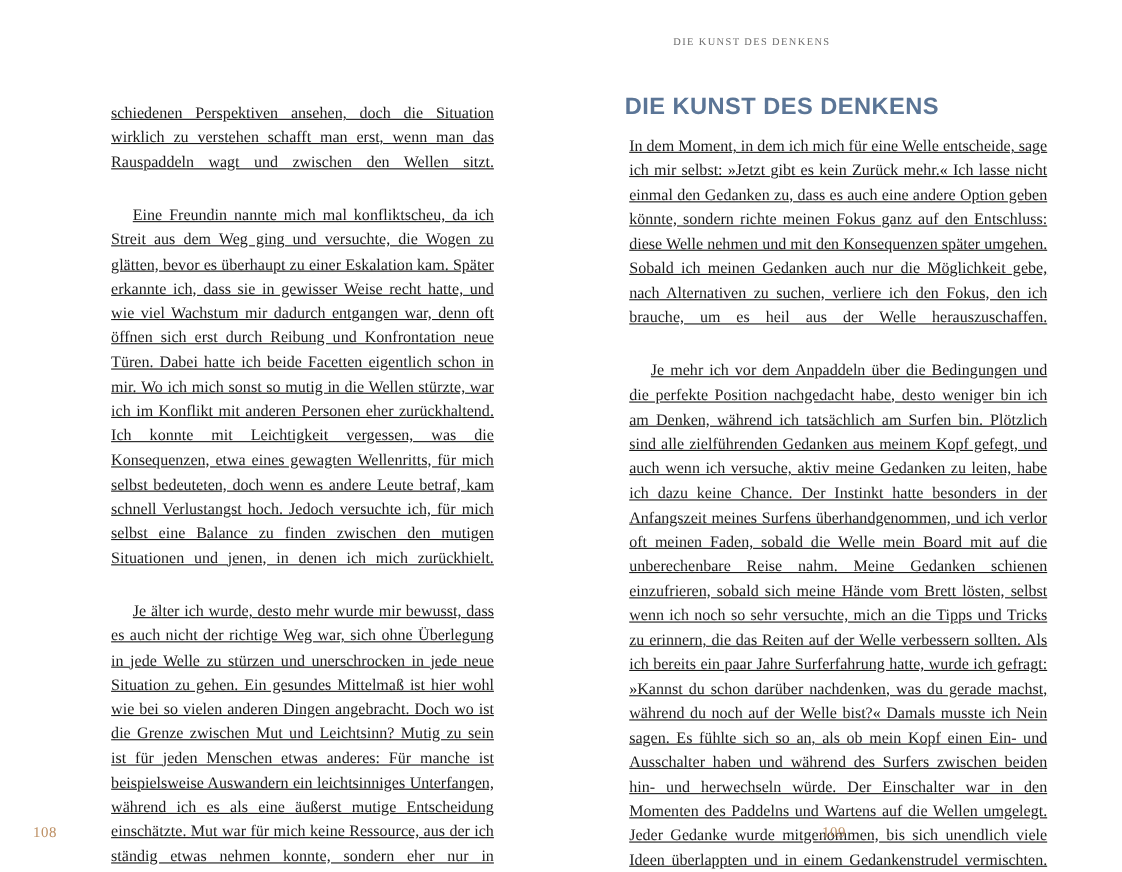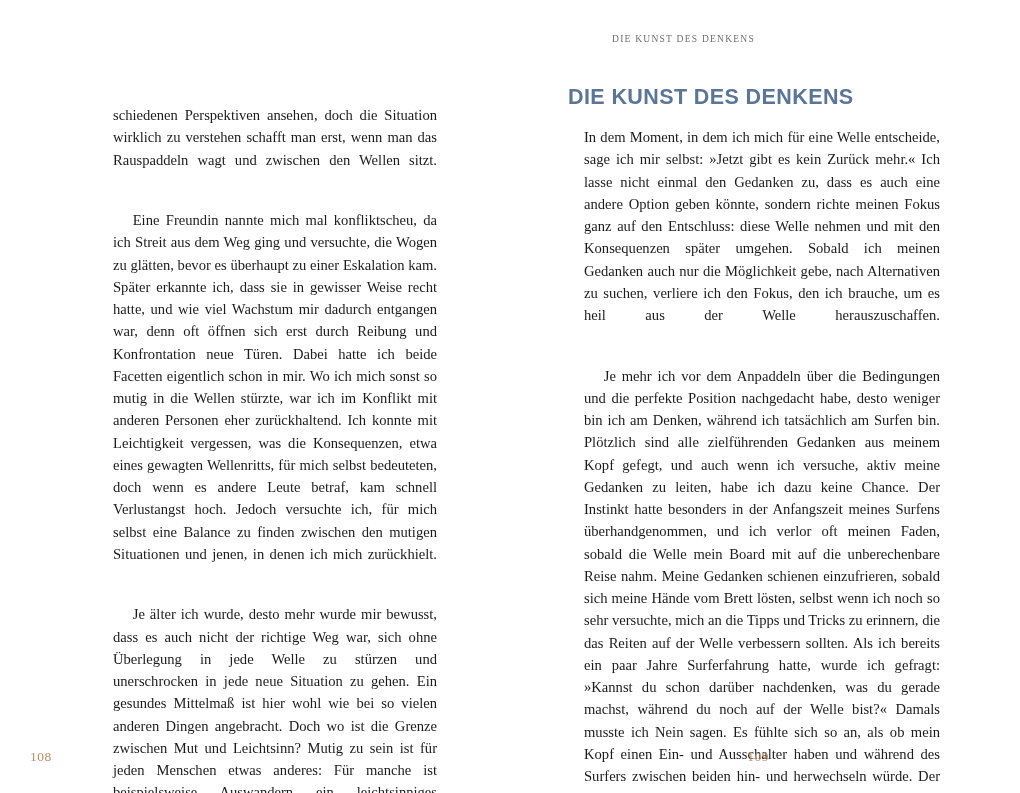--- a/index.html
+++ b/index.html
@@ -60,22 +60,23 @@
     letter-spacing: 0.4px;
     color: #5b7596;
     margin: 0 0 12px 0;
     text-align: left;
     line-height: 26px;
     text-transform: uppercase;
   }
 
   
   p.para {
-    margin: 16px;
+    margin: 4px;
     text-indent: 0;
+    text-decoration: underline;
   }
   p.para.indent {
     text-indent: 1.35em;
   }
 
   
   p.para:after {
     content: "";
     display: inline-block;
     width: 100%;

